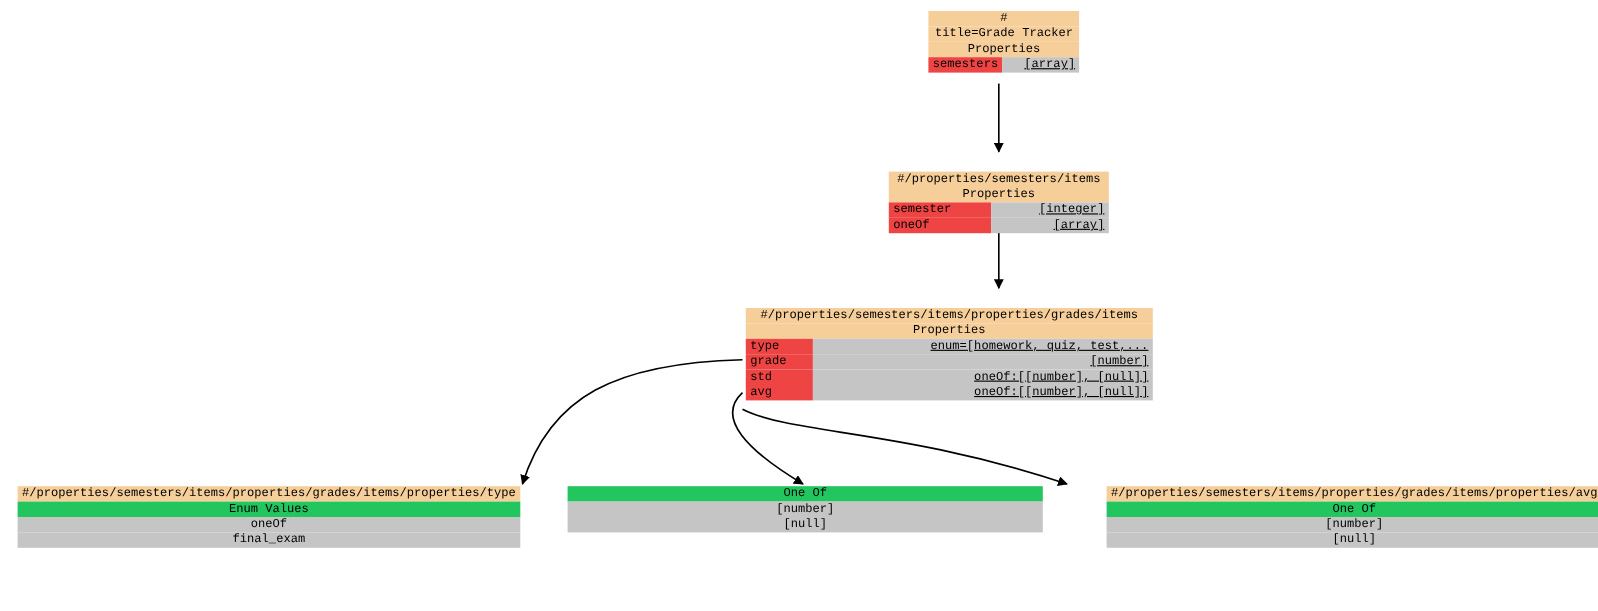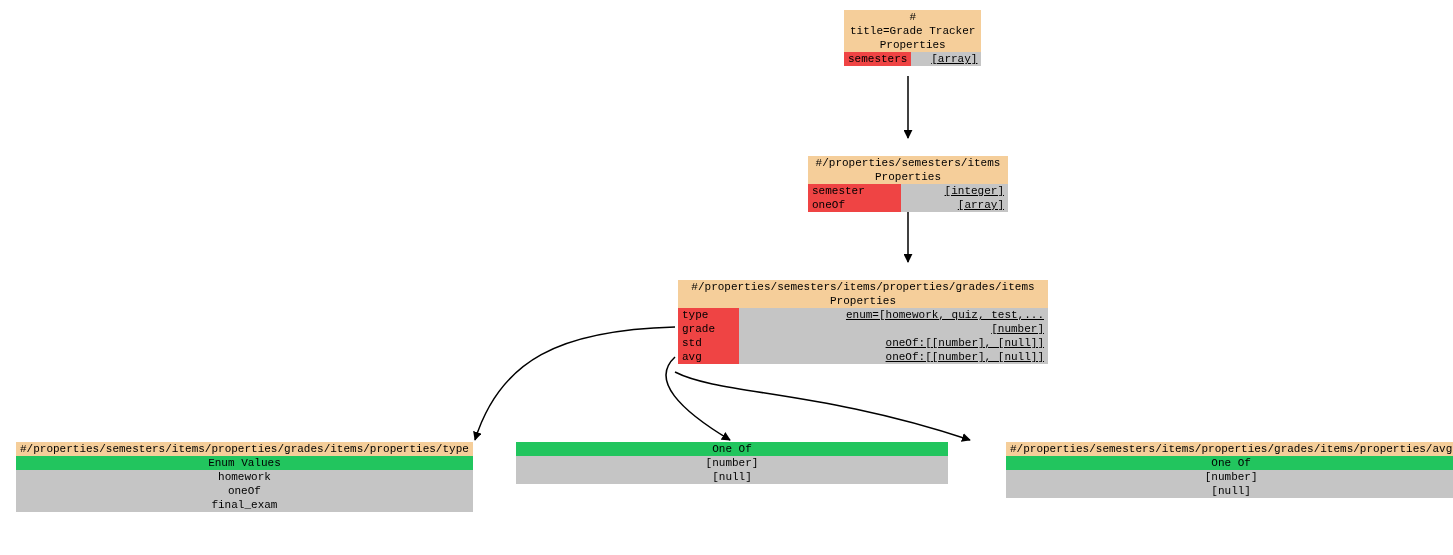--- a/index.html
+++ b/index.html
@@ -144,23 +144,20 @@
 
 <table class="node" style="left:16px; top:442px; width:440px;">
   <tbody>
       <tr>
         <td class="hdr-orange">#/properties/semesters/items/properties/grades/items/properties/type</td>
       </tr>
   <tr>
         <td class="hdr-cream">Enum Values</td>
       </tr>
   <tr class="enum-row">
-        <td>homework</td>
-      </tr>
-  <tr class="enum-row">
         <td>oneOf</td>
       </tr>
   <tr class="enum-row">
         <td>final_exam</td>
       </tr>
 </tbody>
   </table>
 
 <table class="node" style="left:516px; top:442px; width:432px;">
   <tbody>

